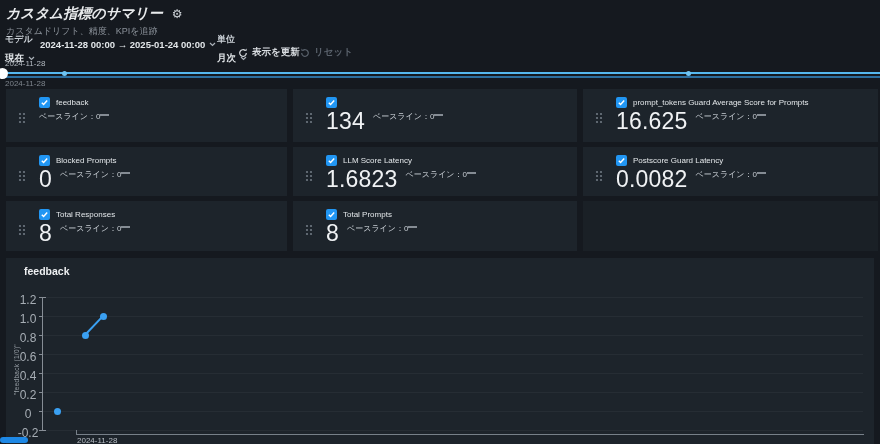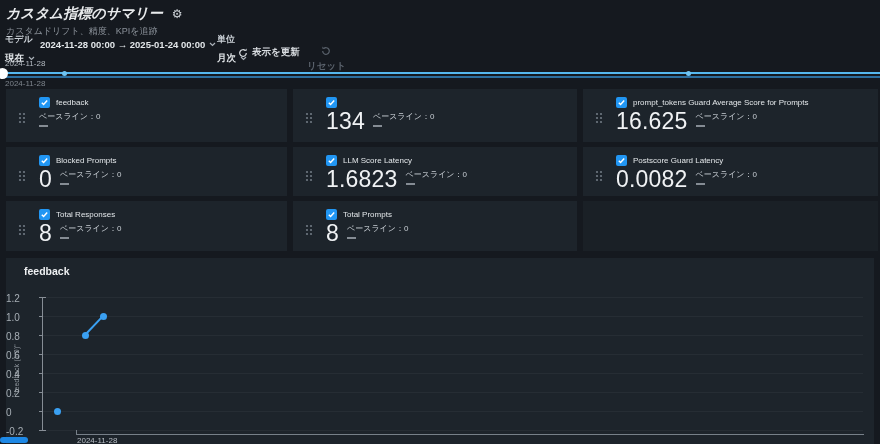--- a/index.html
+++ b/index.html
@@ -28,35 +28,35 @@
   
   .grid{position:absolute;left:6px;top:89px;width:872px;display:grid;grid-template-columns:281px 284px 295px;grid-template-rows:53px 49px 50px;gap:5px 6px;}
   .card{background:#1d242b;position:relative;}
   .empty-cell{background:#1a2026;}
   .drag{position:absolute;left:12px;top:23px;cursor:grab;line-height:0;}
   .card-head{position:absolute;left:33px;top:8px;display:flex;align-items:center;gap:6px;}
   .checkbox{width:11px;height:11px;background:#2196f3;border-radius:2px;display:flex;align-items:center;justify-content:center;cursor:pointer;flex:none;}
   .card-label{font-size:8px;color:#e2e6e9;white-space:nowrap;}
   .card-body{position:absolute;left:33px;top:21px;display:flex;gap:8px;align-items:flex-start;}
   .card-value{font-size:23px;color:#f0f2f4;line-height:1;letter-spacing:0.2px;}
-  .baseline-wrap{display:flex;flex-direction:column;margin-top:1px;}
+  .baseline-wrap{display:flex;flex-direction:row;margin-top:1px;}
   .baseline{font-size:8px;color:#c8ced4;white-space:nowrap;}
   .baseline-dash{width:9px;height:2px;background:#858c94;margin-top:3px;}
 
   
   .chart-panel{position:absolute;left:6px;top:258px;width:868px;height:186px;background:#1d242b;overflow:hidden;}
   .chart-title{position:absolute;left:18px;top:7px;font-size:10.5px;font-weight:bold;color:#eef0f2;}
   .legend{position:absolute;left:17px;top:25px;display:flex;align-items:center;gap:7px;font-size:8px;color:#c6ccd2;}
   .legend-item{display:flex;align-items:center;gap:4px;cursor:pointer;}
   .legend-dot{width:5px;height:5px;border-radius:50%;}
   .legend-dash{width:12px;height:0;border-top:2px dashed #3aa0f2;}
   .ylabel{position:absolute;left:7px;top:137px;font-size:6.5px;color:#9aa1a8;white-space:nowrap;transform:rotate(-90deg);transform-origin:left top;letter-spacing:0.3px;}
   .yaxis-line{position:absolute;left:36px;top:39px;width:1px;height:134px;background:#868d95;}
   .yaxis-cap{position:absolute;left:36px;width:4px;height:1px;background:#868d95;}
-  .ytick-label{position:absolute;left:0;width:28px;text-align:left;font-size:10px;color:#a7aeb5;}
+  .ytick-label{position:absolute;left:8px;width:28px;text-align:center;font-size:12px;color:#a7aeb5;}
   .ytick-mark{position:absolute;left:33px;width:3px;height:1px;background:#868d95;}
   .gridline{position:absolute;left:37px;width:820px;height:1px;background:rgba(255,255,255,0.045);}
   .xaxis-line{position:absolute;left:70px;top:176px;width:788px;height:1px;background:#778089;}
   .xaxis-tick{position:absolute;left:70px;top:172px;width:1px;height:4px;background:#778089;}
   .xtick-label{position:absolute;left:71px;top:178px;font-size:8px;color:#b6bcc3;}
   .pt{position:absolute;width:7px;height:7px;border-radius:50%;z-index:2;}
   .seg{position:absolute;height:2px;border-radius:1px;transform-origin:0 50%;z-index:1;}
 
   .scroll-thumb{position:absolute;left:0;top:437px;width:28px;height:6px;border-radius:3px;background:#1e88e5;cursor:pointer;}
 </style>
@@ -95,21 +95,21 @@
       </svg>
   </div>
 </div>
 <div class="btn" style="left:238px;">
   <svg width="10" height="10" viewBox="0 0 10 10">
       <path d="M8.3 5a3.3 3.3 0 1 1-1-2.35" fill="none" stroke="#d9dde1" stroke-width="1.2"></path>
       <path d="M8.6 0.6v2.2H6.4z" fill="#d9dde1"></path>
     </svg>
   <span>表示を更新</span>
 </div>
-<div class="btn disabled" style="left:307px;flex-direction:column;">
+<div class="btn disabled" style="left:300px;">
   <svg width="10" height="10" viewBox="0 0 10 10">
       <path d="M1.7 5a3.3 3.3 0 1 0 1-2.35" fill="none" stroke="#5a626c" stroke-width="1.2"></path>
       <path d="M1.4 0.6v2.2h2.2z" fill="#5a626c"></path>
     </svg>
   <span>リセット</span>
 </div>
 
 <div class="tl-label-top">2024-11-28</div>
 <div class="tl-line"></div>
 <div class="tl-line2"></div>

